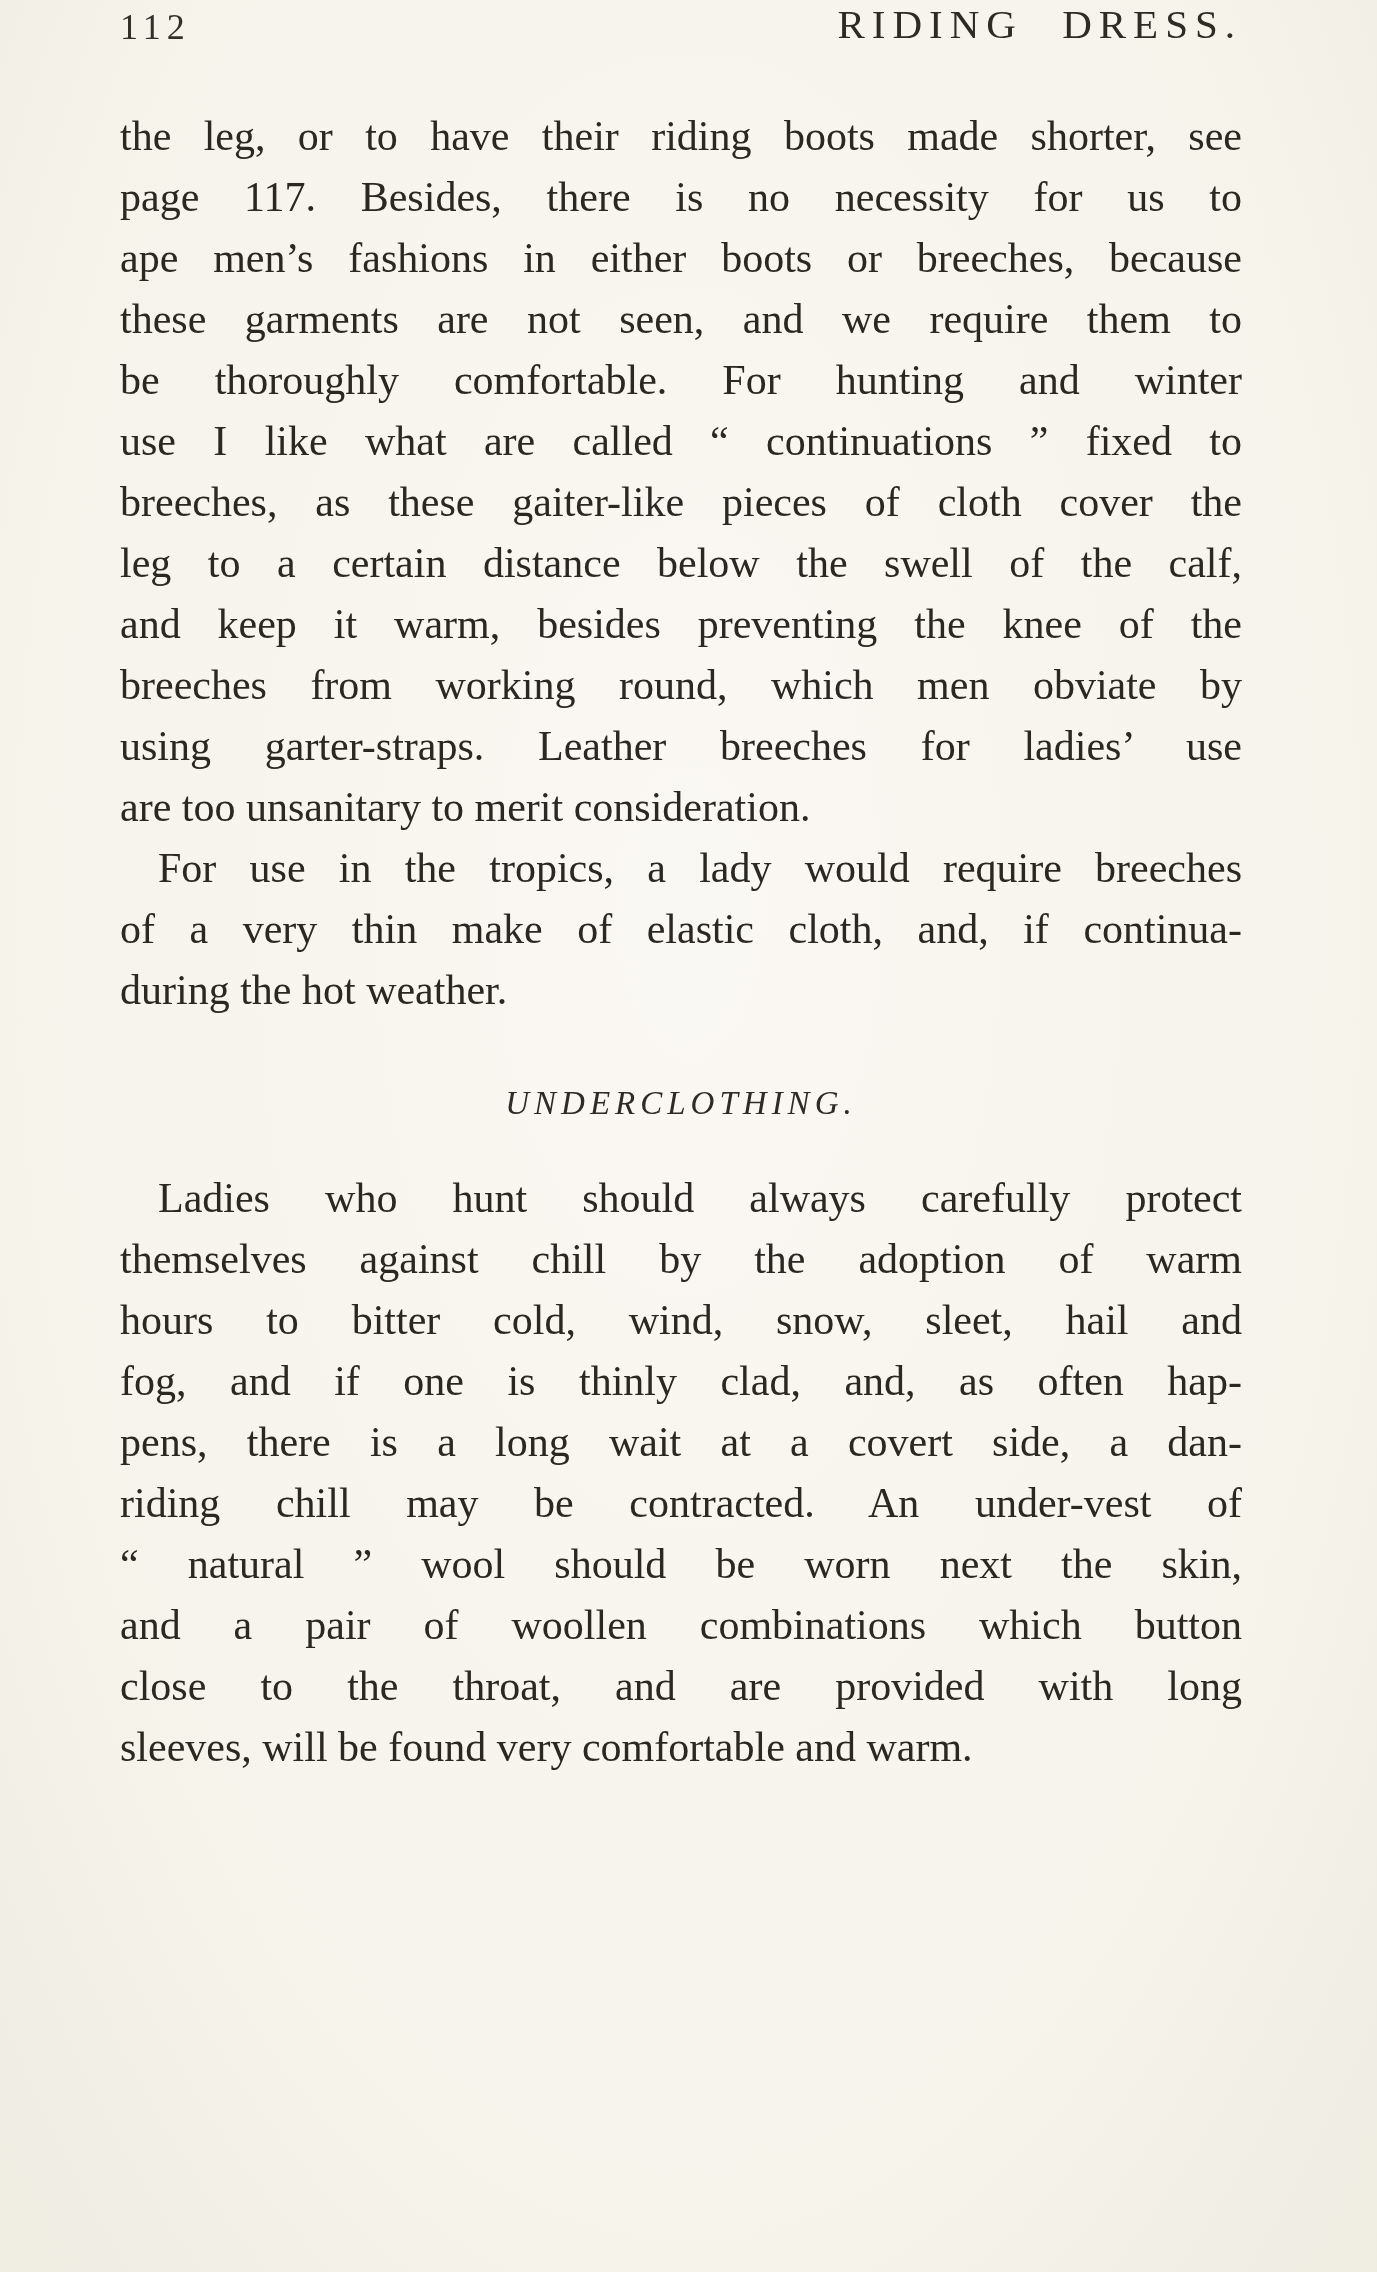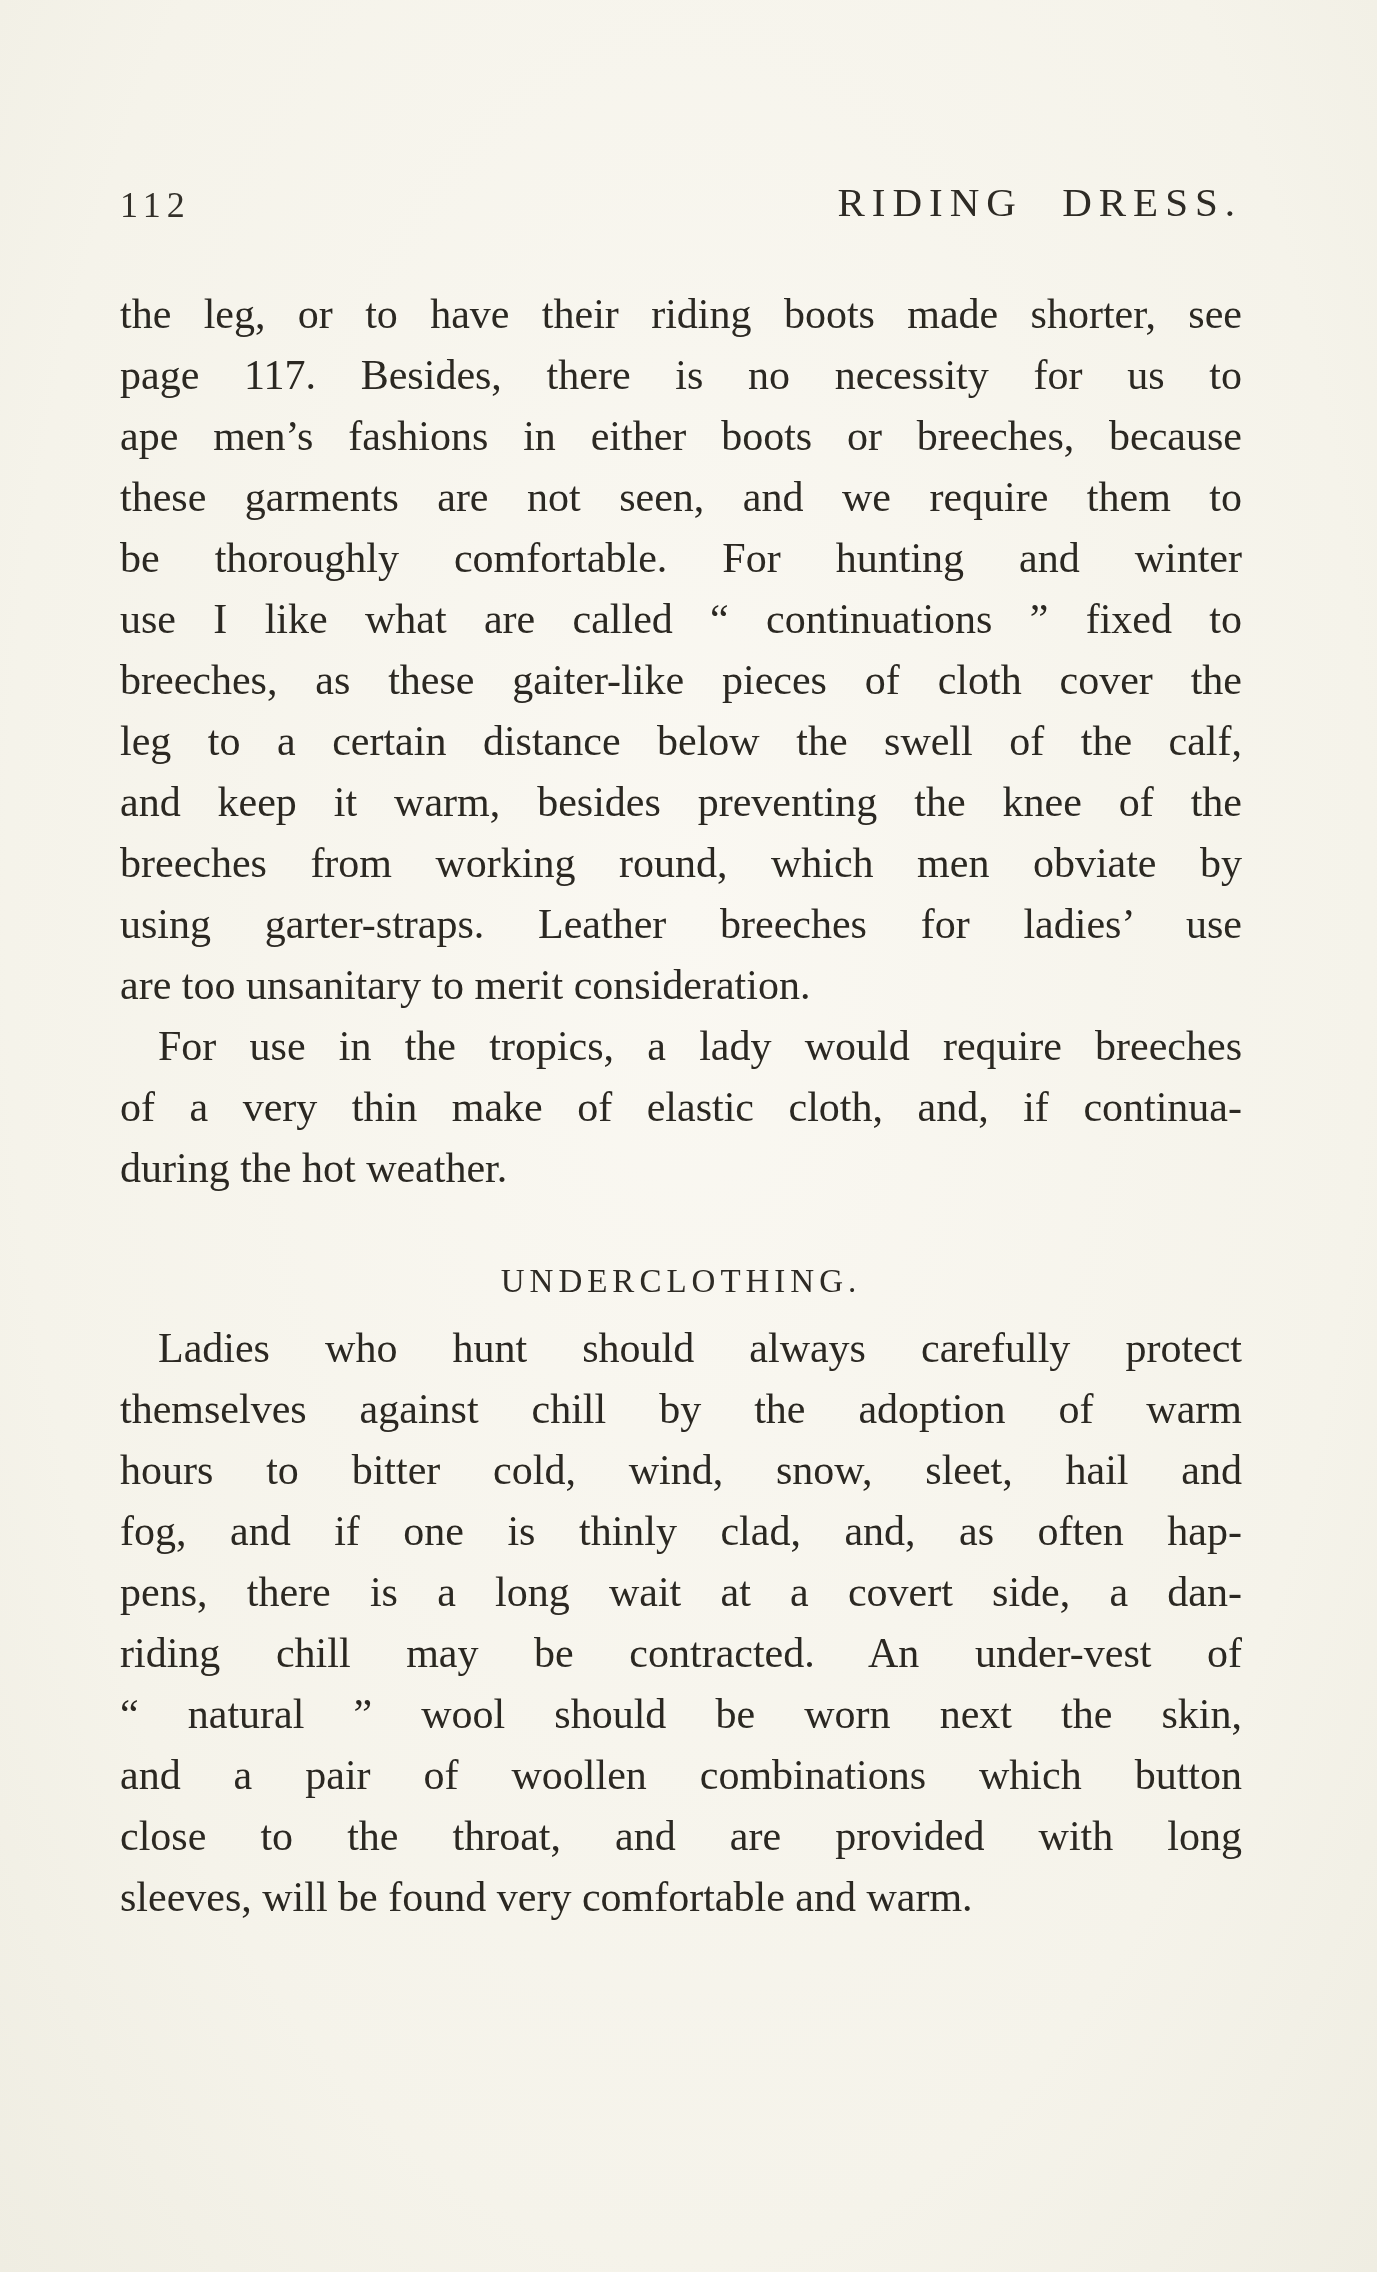--- a/index.html
+++ b/index.html
@@ -11,21 +11,20 @@
     position: relative;
     width: 1377px;
     height: 2272px;
     margin: 0 auto;
     background: #f7f5ee;
     background-image: radial-gradient(ellipse at 50% 40%, #faf8f2 0%, #f5f3ea 70%, #efede2 100%);
     color: #2b2822;
     font-family: "Liberation Serif", "DejaVu Serif", serif;
     overflow: hidden;
     box-sizing: border-box;
-    padding-top: 178px;
   }
   .text-col {
     width: 1122px;
     margin-left: 120px;
   }
   .page-header {
     position: relative;
     height: 52px;
     margin-bottom: 54px;
   }
@@ -63,22 +62,23 @@
     text-indent: 38px;
   }
   .paragraph {
     margin: 0;
   }
   .section-heading {
     text-align: center;
     font-size: 33px;
     letter-spacing: 5px;
     margin-top: 64px;
-    margin-bottom: 18px;
+    margin-bottom: 46px;
     color: #2e2b25;
+    font-style: italic;
   }
 </style>
 </head>
 <body>
 
 <div class="page">
   <div class="text-col">
 
     <div class="page-header">
       <span class="page-number">112</span>

